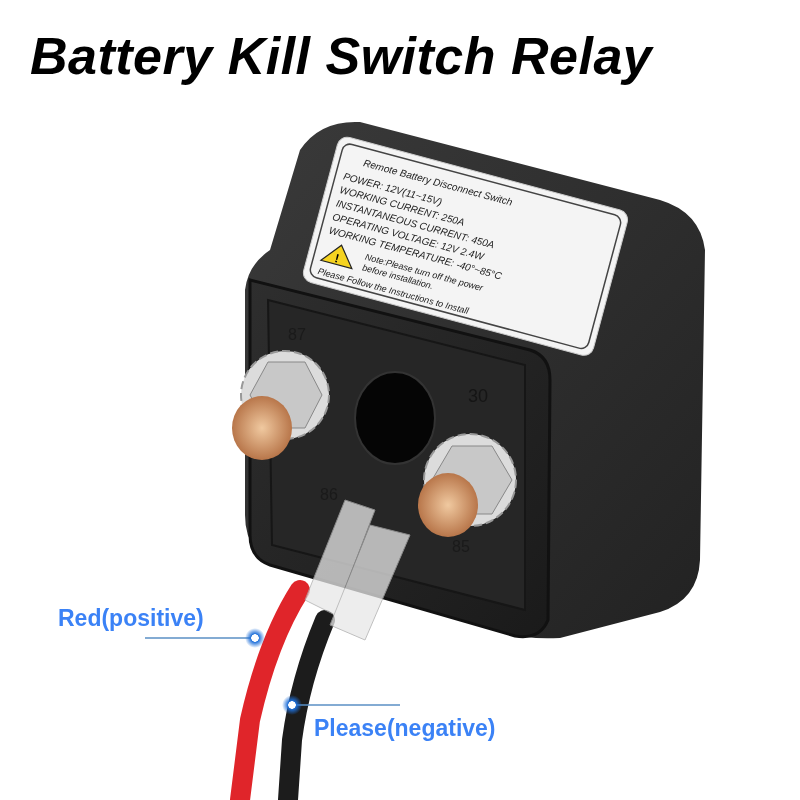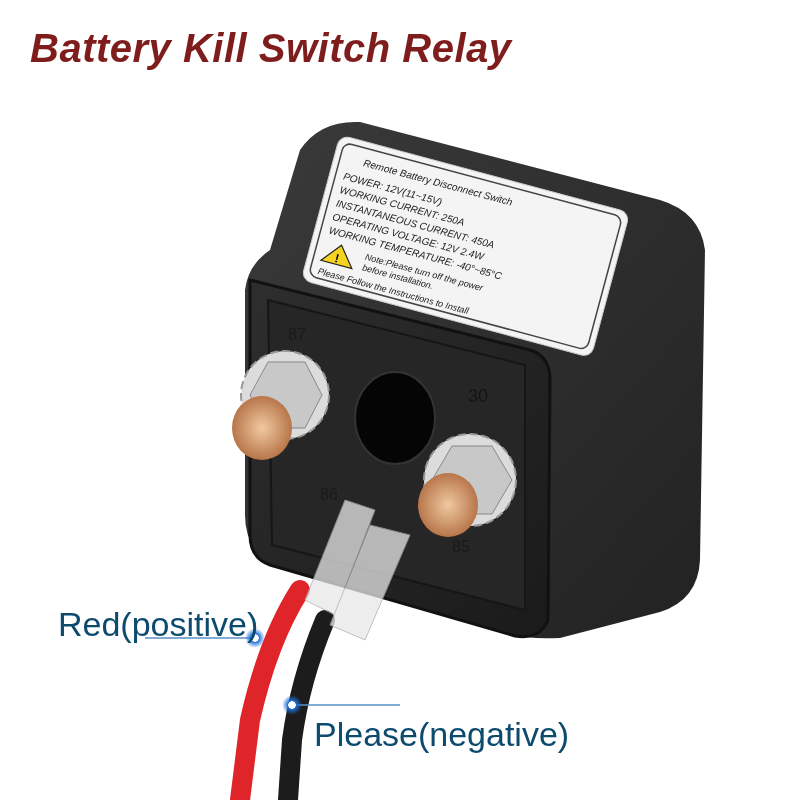--- a/index.html
+++ b/index.html
@@ -1,19 +1,19 @@
 <!DOCTYPE html>
 <html><head>
 <meta charset="utf-8">
 <style>
   html,body{margin:0;padding:0;background:#ffffff;}
   body{width:800px;height:800px;position:relative;overflow:hidden;font-family:"Liberation Sans",sans-serif;}
-  .title{position:absolute;left:30px;top:26px;font-size:40px;font-weight:bold;font-style:italic;color:#7f1d1d;letter-spacing:0.5px;white-space:nowrap;}
+  .title{position:absolute;left:30px;top:26px;font-size:52px;font-weight:bold;font-style:italic;color:#000000;letter-spacing:0.5px;white-space:nowrap;}
   svg.scene{position:absolute;left:0;top:0;}
-  .callout{position:absolute;font-size:34px;font-weight:normal;color:#0c4a6e;white-space:nowrap;}
+  .callout{position:absolute;font-size:23px;font-weight:bold;color:#3b82f6;white-space:nowrap;}
   .label-text{font-family:"Liberation Sans",sans-serif;}
 </style>
 </head>
 <body>
 
 <div class="title">Battery Kill Switch Relay</div>
 
 <svg class="scene" width="800" height="800" viewBox="0 0 800 800">
   <defs>
     <linearGradient id="bodyTop" x1="0" y1="0" x2="1" y2="1">

